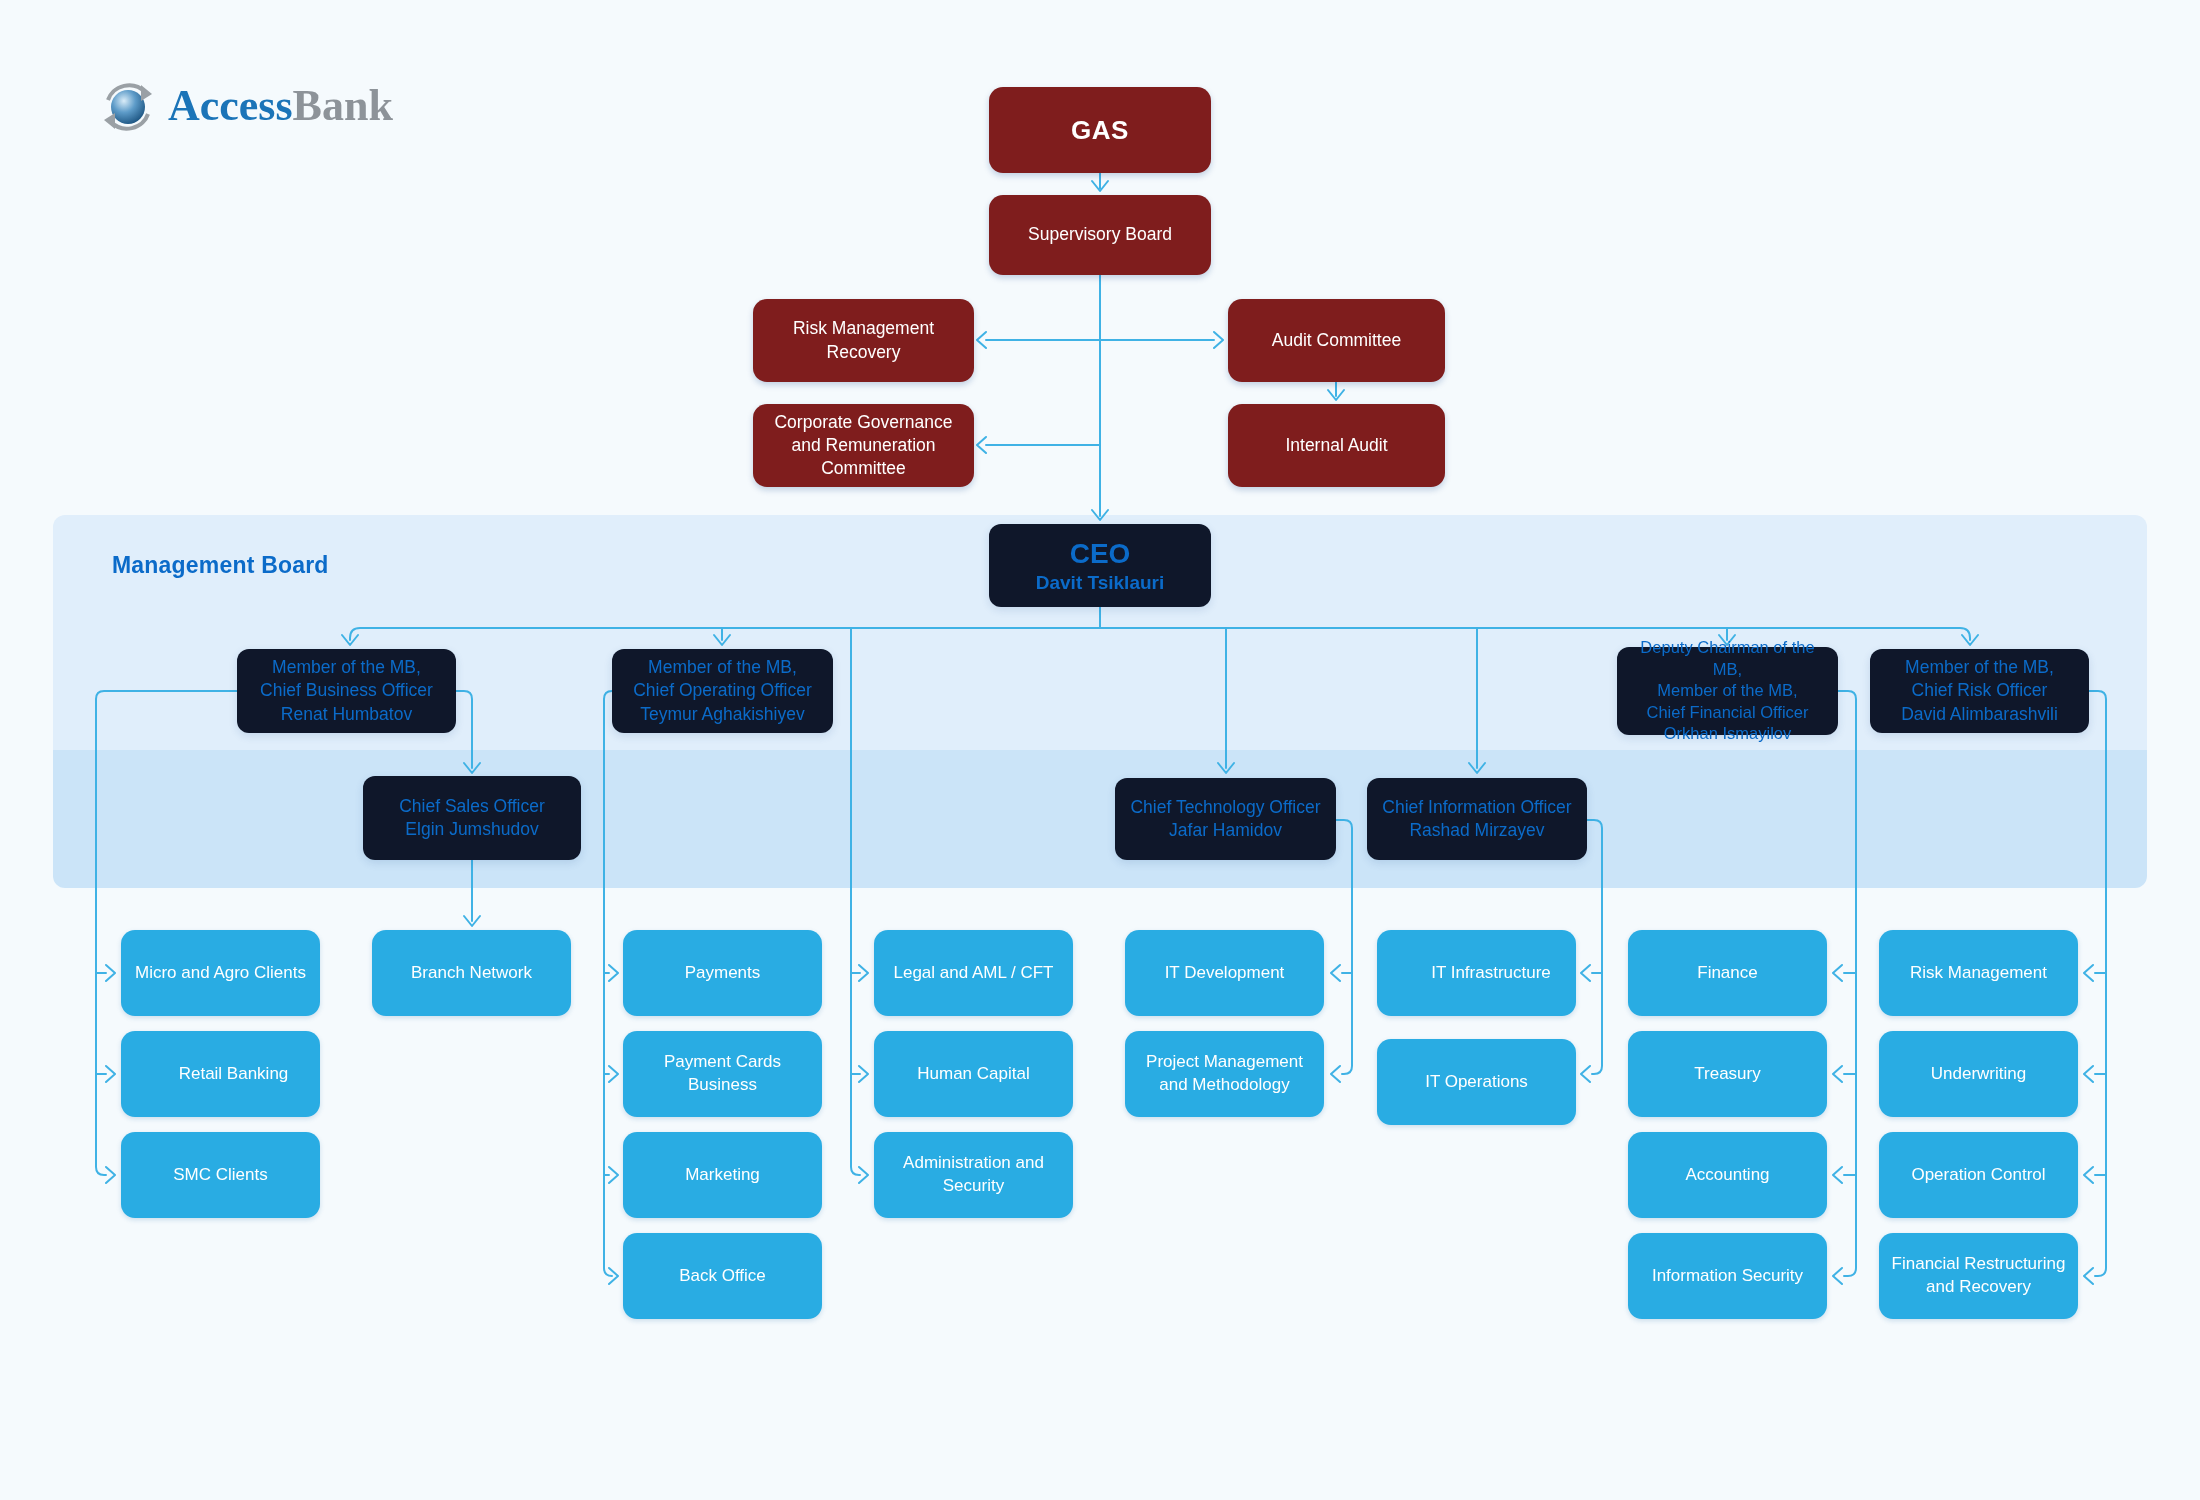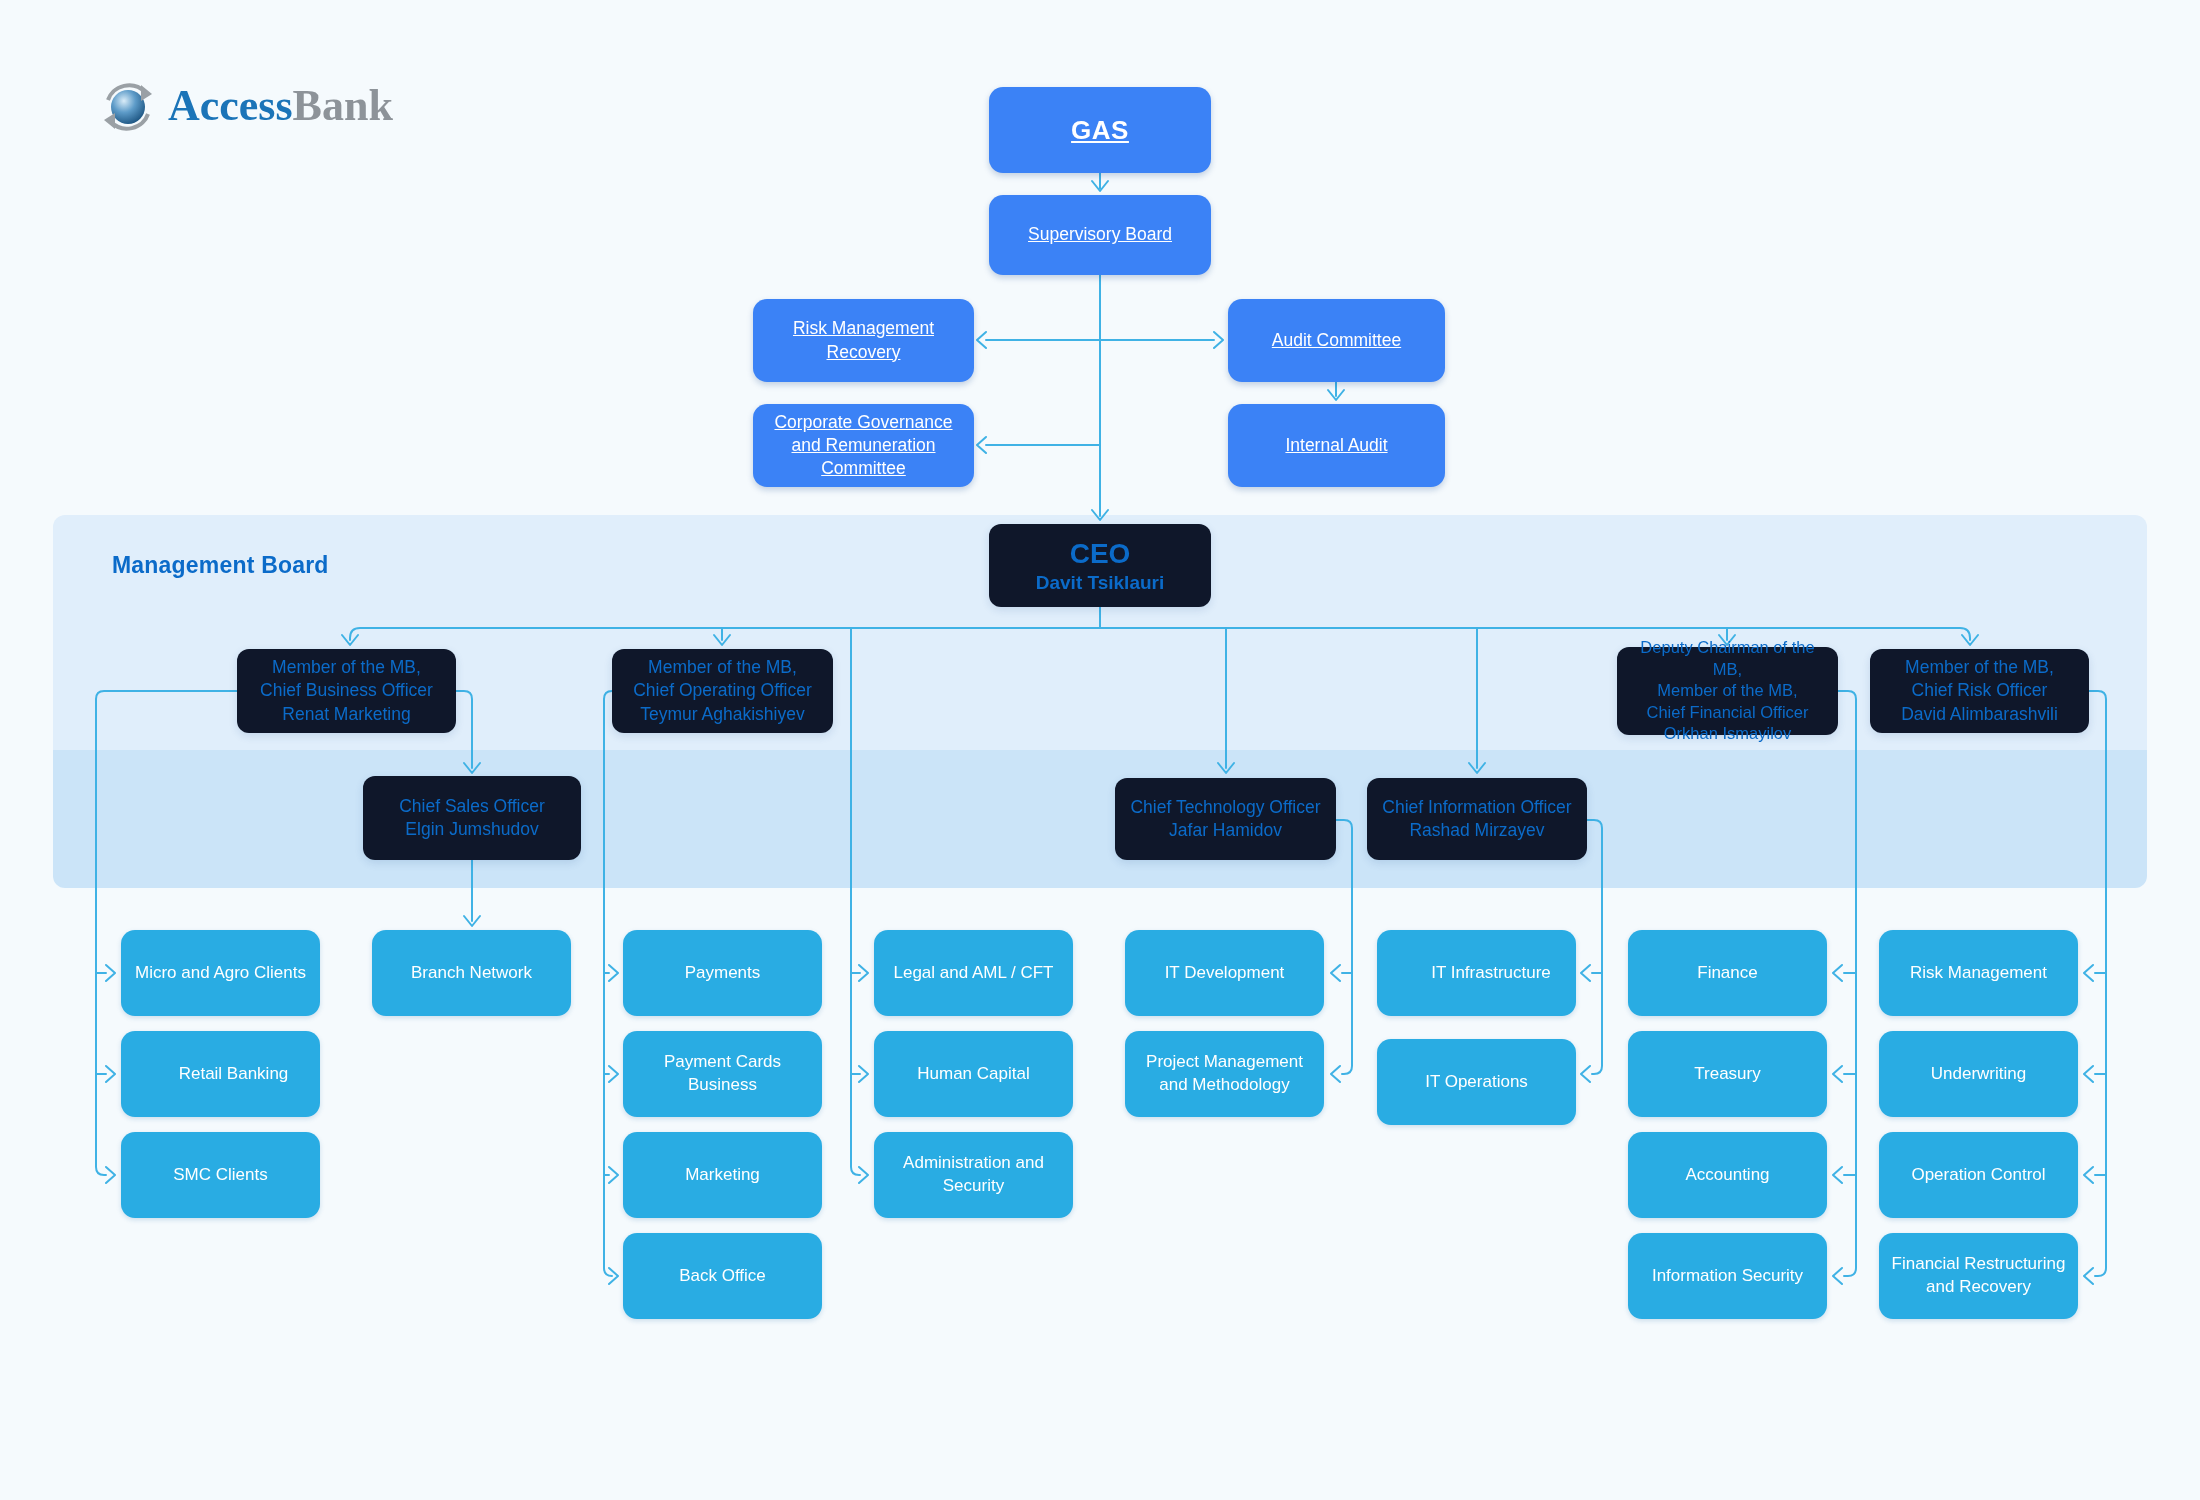--- a/index.html
+++ b/index.html
@@ -21,21 +21,21 @@
   }
   
   svg.wires{position:absolute;left:0;top:0;z-index:2;}
   .wire{fill:none;stroke:#3FB2E5;stroke-width:2;stroke-linecap:round;stroke-linejoin:round;}
   
   .box{
     position:absolute;z-index:3;box-sizing:border-box;
     display:flex;flex-direction:column;align-items:center;justify-content:center;
     text-align:center;border-radius:14px;padding:6px 10px;
   }
-  .dark{background:#3b82f6;color:#ffffff;box-shadow:0 3px 6px rgba(10,60,130,.22);text-decoration:underline;}
+  .dark{background:#7f1d1d;color:#ffffff;box-shadow:0 3px 6px rgba(10,60,130,.22);}
   .white{background:#0f172a;color:#0B6BC9;border-radius:12px;box-shadow:0 3px 8px rgba(25,80,140,.14);}
   .cyan{background:#29ACE3;color:#ffffff;box-shadow:0 2px 5px rgba(20,100,160,.18);}
   .t{white-space:pre-line;font-size:17.5px;line-height:1.33;}
   .cyan .t{font-size:17px;}
   .big{font-size:26px;font-weight:bold;letter-spacing:.5px;}
   .ceo-title{font-size:28px;font-weight:bold;}
   .ceo-name{font-size:19px;font-weight:bold;margin-top:2px;}
   .small .t{font-size:16.5px;line-height:1.3;}
   
   .logo{position:absolute;left:100px;top:76px;height:60px;display:flex;align-items:center;z-index:3;}
@@ -147,21 +147,21 @@
     </div>
 
   <div class="box white" style="left:989px;top:524px;width:222px;height:83px;">
     <div class="ceo-title">CEO</div>
     <div class="ceo-name">Davit Tsiklauri</div>
   </div>
 
   <div class="box white" style="left:237px;top:649px;width:219px;height:84px;">
     <div class="t">Member of the MB,
 Chief Business Officer</div>
-    <div class="t">Renat Marketing</div>
+    <div class="t">Renat Humbatov</div>
   </div>
   <div class="box white" style="left:612px;top:649px;width:221px;height:84px;">
     <div class="t">Member of the MB,
 Chief Operating Officer</div>
     <div class="t">Teymur Aghakishiyev</div>
   </div>
   <div class="box white small" style="left:1617px;top:647px;width:221px;height:88px;">
     <div class="t">Deputy Chairman of the MB,
 Member of the MB,
 Chief Financial Officer</div>

